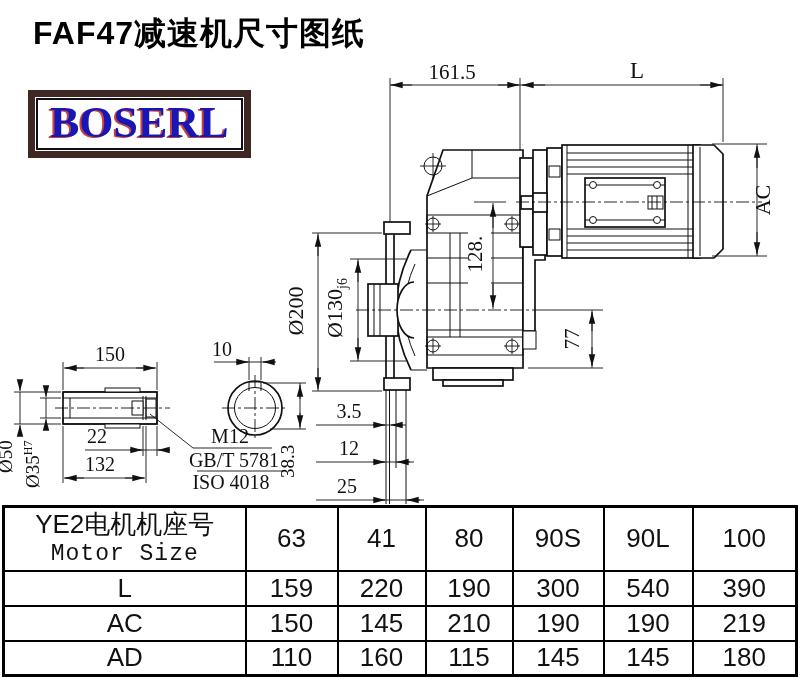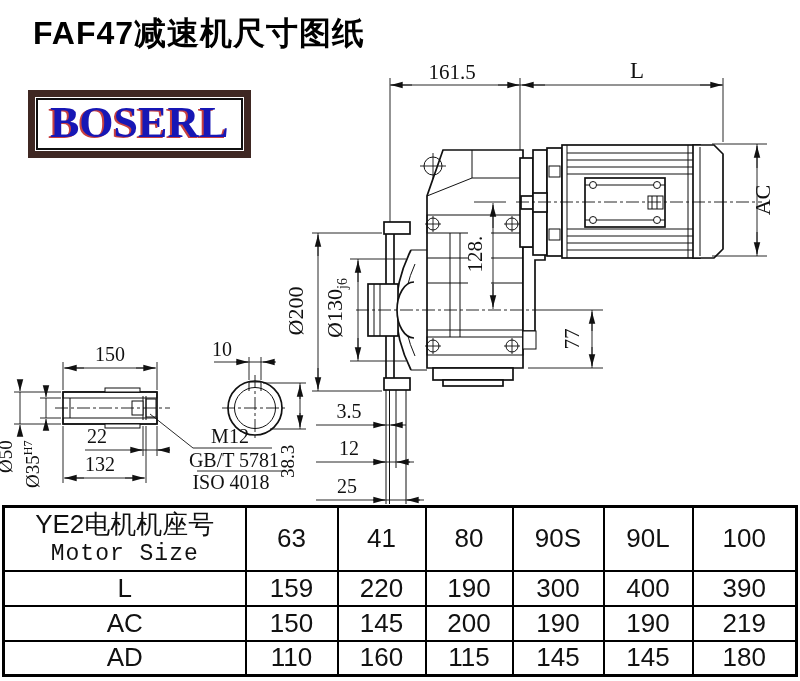--- a/index.html
+++ b/index.html
@@ -306,28 +306,28 @@
       <td>90S</td>
       <td>90L</td>
       <td>100</td>
     </tr>
     <tr style="height:35px">
       <td>L</td>
       <td>159</td>
       <td>220</td>
       <td>190</td>
       <td>300</td>
-      <td>400</td>
+      <td>540</td>
       <td>390</td>
     </tr>
     <tr style="height:35px">
       <td>AC</td>
       <td>150</td>
       <td>145</td>
-      <td>200</td>
+      <td>210</td>
       <td>190</td>
       <td>190</td>
       <td>219</td>
     </tr>
     <tr style="height:35px">
       <td>AD</td>
       <td>110</td>
       <td>160</td>
       <td>115</td>
       <td>145</td>

